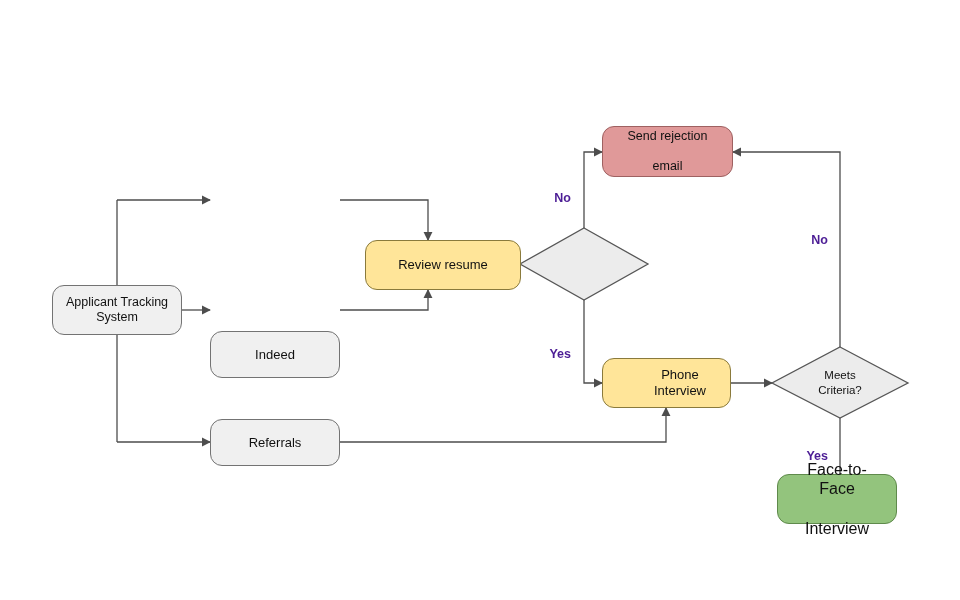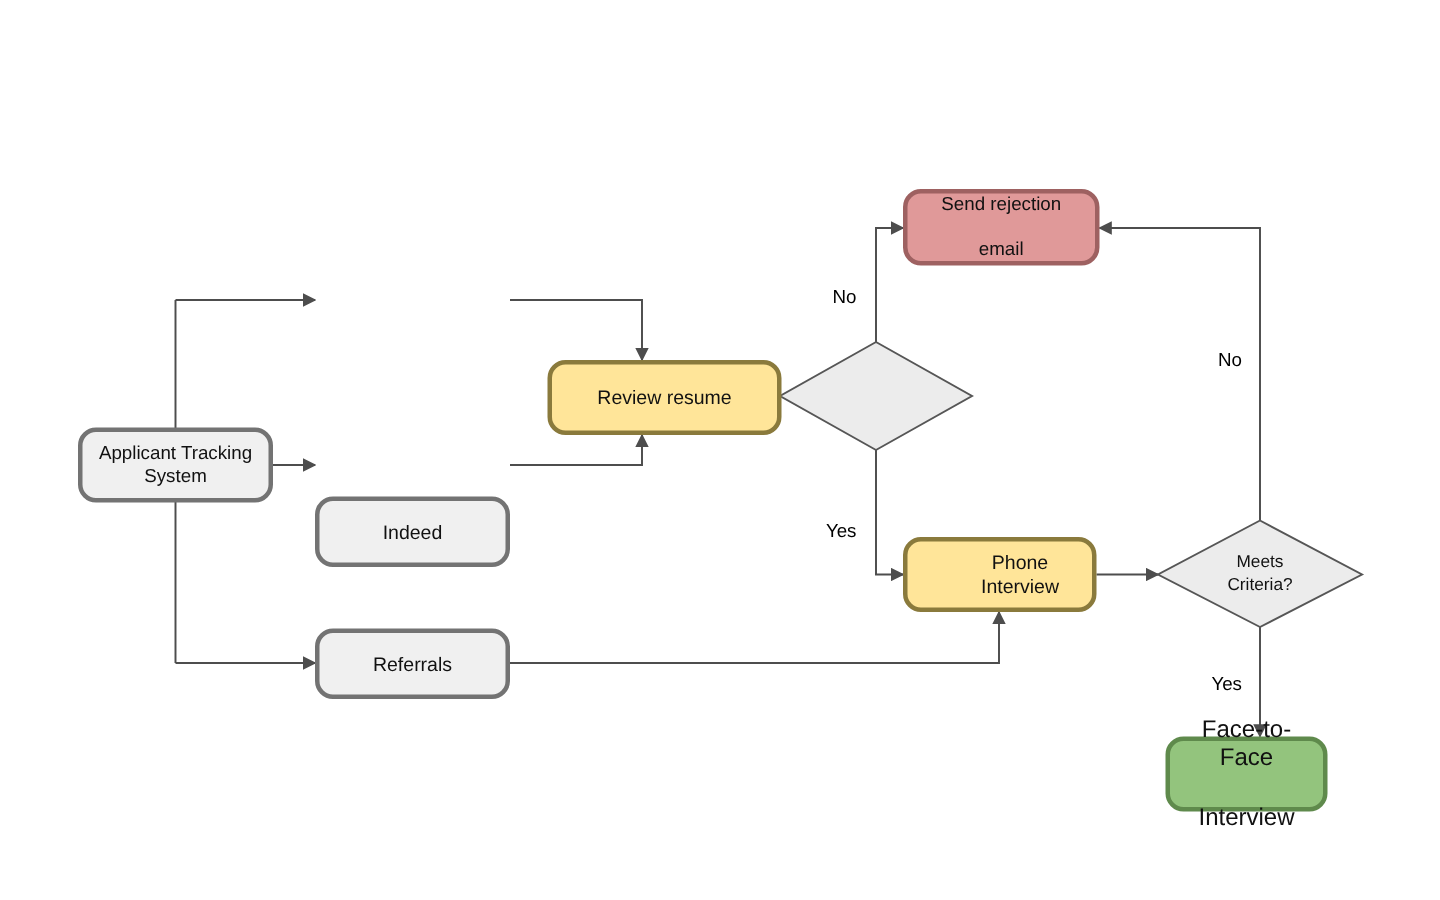--- a/index.html
+++ b/index.html
@@ -29,21 +29,21 @@
   }
   .node {
     position: absolute;
     box-sizing: border-box;
     display: flex;
     align-items: center;
     justify-content: center;
     text-align: center;
     line-height: 1.22;
     color: #111111;
-    border: 3px solid #737373;
+    border: 1px solid #737373;
     border-radius: 12px;
     z-index: 2;
   }
   .node span {
     display: block;
     padding: 0 6px;
   }
   .node.process {
     background: #f0f0f0;
   }
@@ -72,22 +72,22 @@
     display: flex;
     align-items: center;
     justify-content: center;
     text-align: center;
     line-height: 1.22;
     color: #111111;
     pointer-events: none;
   }
   .edge-label {
     position: absolute;
-    font-weight: normal;
-    color: #000000;
+    font-weight: bold;
+    color: #4c1d95;
     z-index: 3;
     white-space: nowrap;
   }
 </style>
 </head>
 <body>
 
 <div id="canvas">
 
   <svg id="edges" viewBox="0 0 960 600" width="960" height="600" xmlns="http://www.w3.org/2000/svg">
@@ -154,21 +154,21 @@
     <span>Phone Interview</span>
   </div>
 
   <div class="node reject" style="left:602px; top:126px; width:131px; height:51px; font-size:12.5px;">
     <span>
       <span>Send rejection</span><br>
       <span>email</span>
     </span>
   </div>
 
-  <div class="node success" style="left:777px; top:491px; width:108px; height:50px; font-size:16px;">
+  <div class="node success" style="left:777px; top:474px; width:120px; height:50px; font-size:16px;">
     <span>
       <span>Face-to-Face</span><br>
       <span>Interview</span>
     </span>
   </div>
 
 
   <div class="decision" style="left:772px; top:347px; width:136px; height:71px;">
     <div class="dtext" style="font-size:11.5px;">
       <div>

